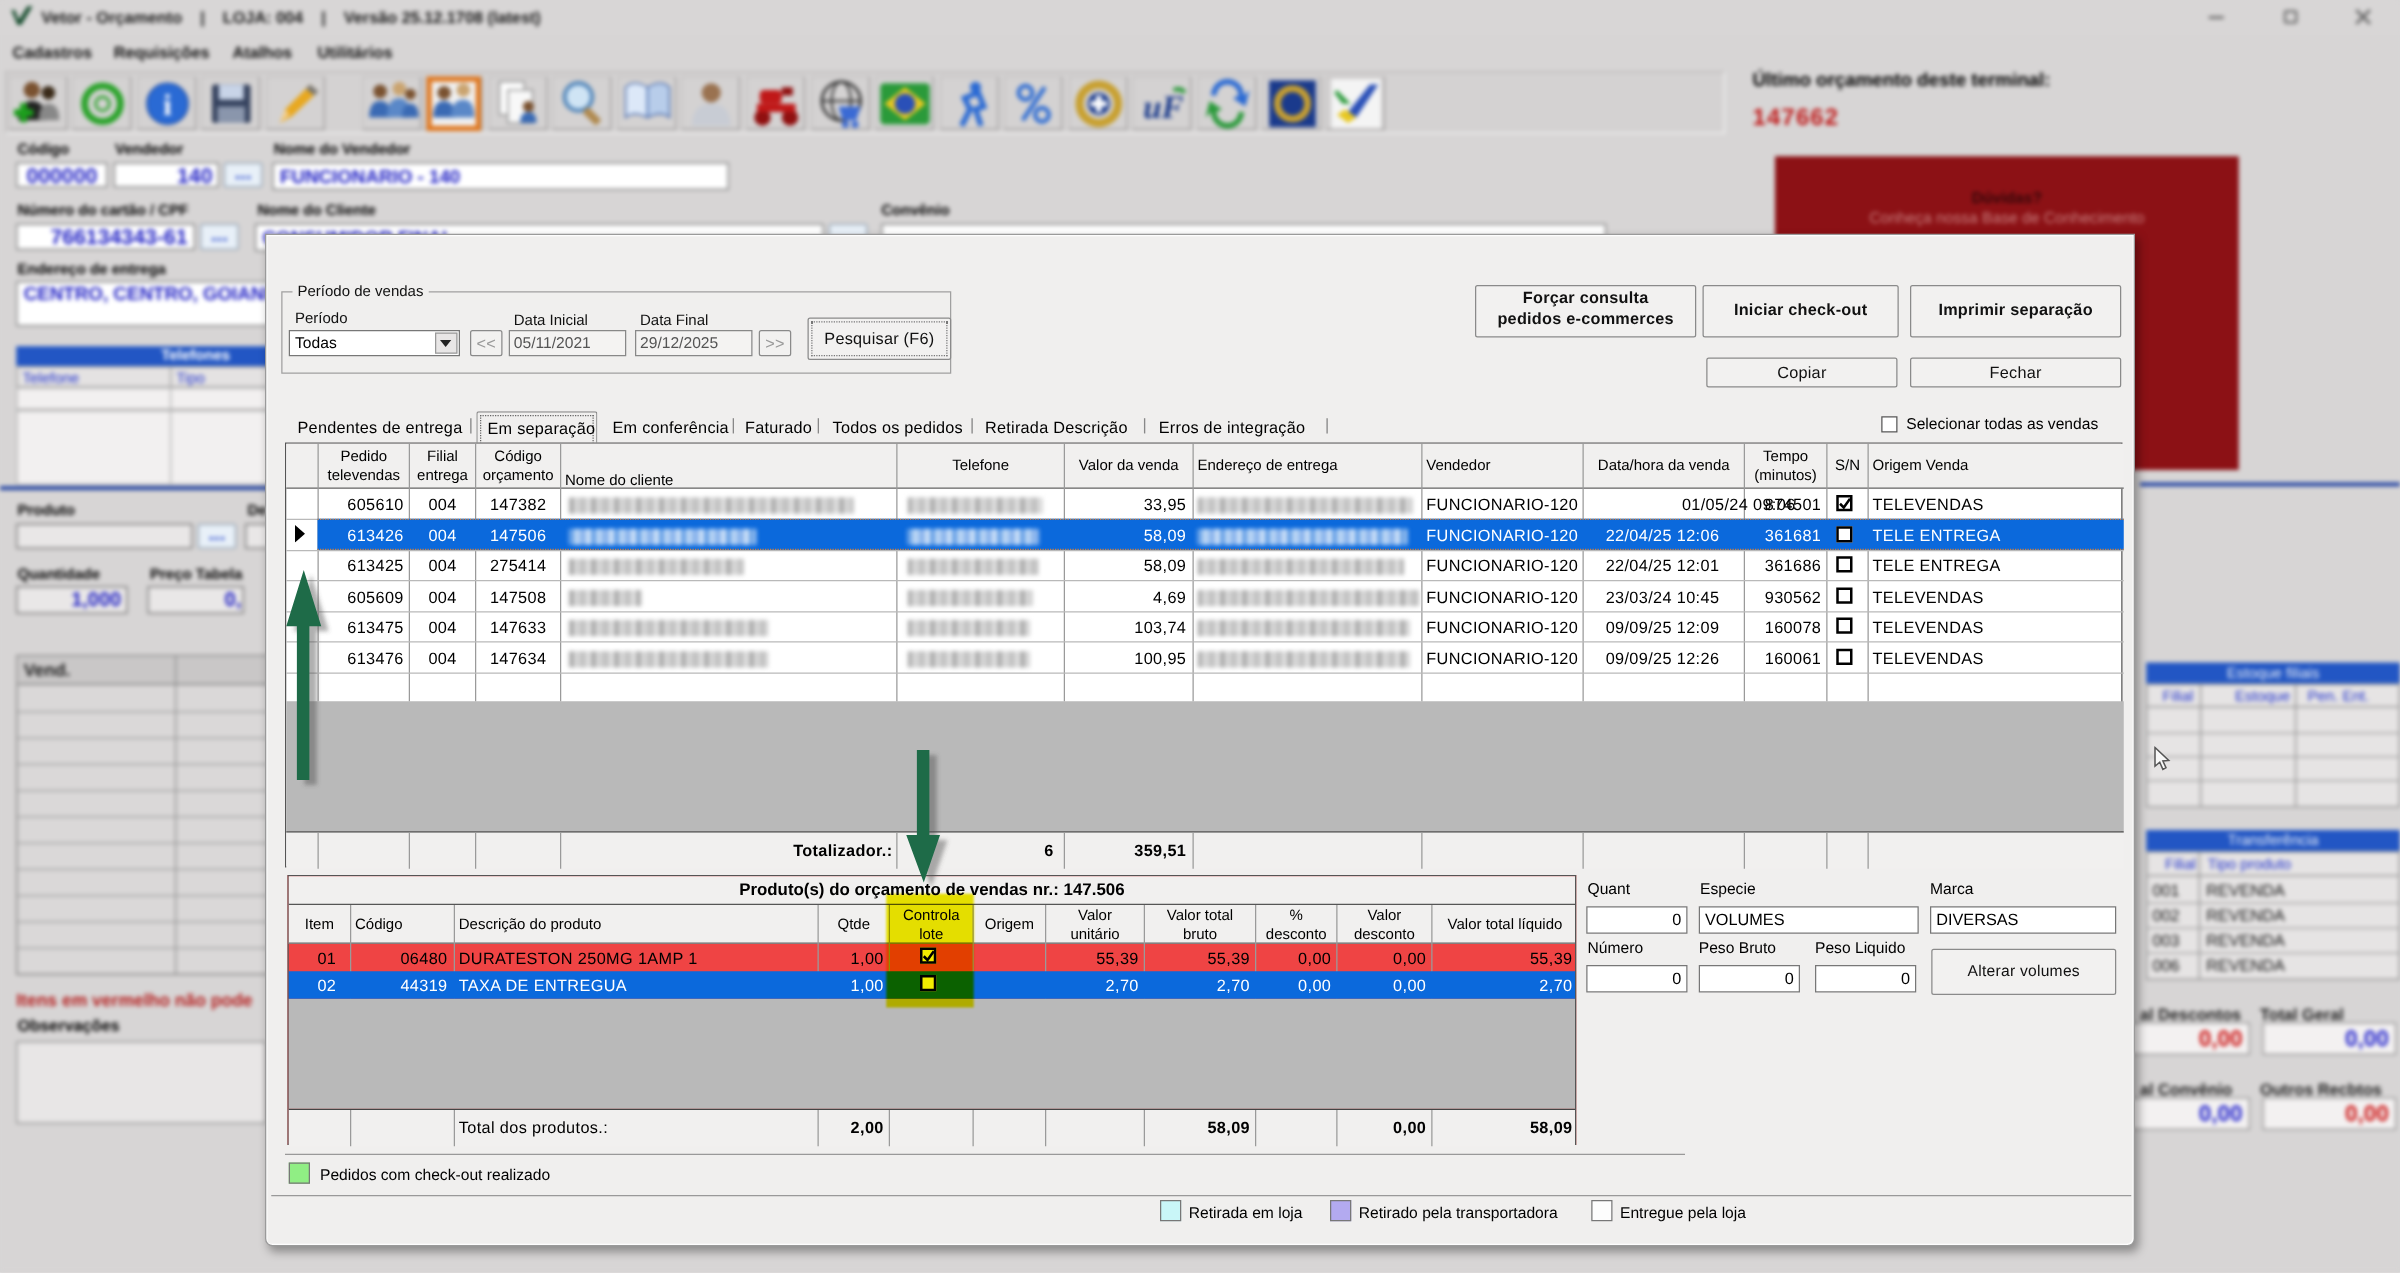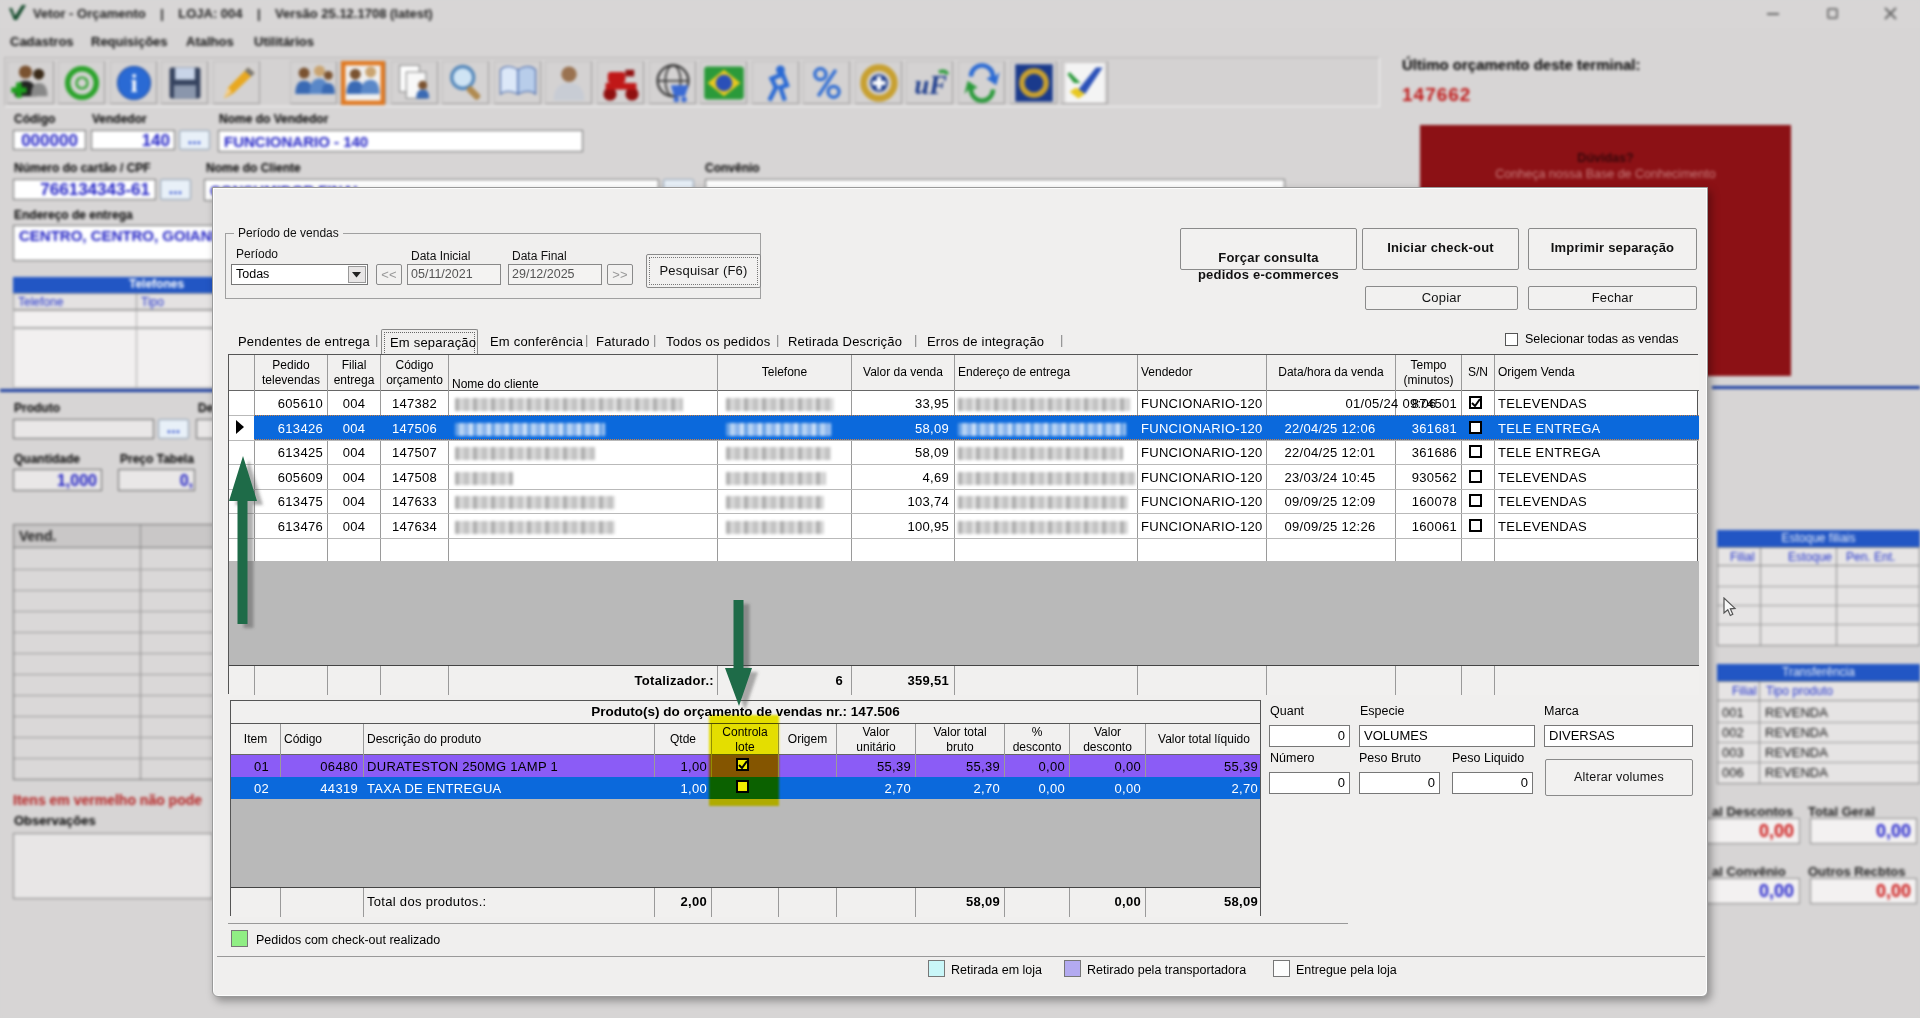--- a/index.html
+++ b/index.html
@@ -303,21 +303,21 @@
     <div class="dbtn" style="left:150px;top:30px;width:26px;height:21px;line-height:19px;color:#999;">&lt;&lt;</div>
     <span class="abs" style="left:181px;top:15px;font-size:12px;">Data Inicial</span>
     <div class="abs" style="left:181px;top:30px;width:94px;height:21px;background:#f4f3f2;border:1px solid #888;font-size:12.5px;color:#555;line-height:19px;padding-left:3px;">05/11/2021</div>
     <span class="abs" style="left:282px;top:15px;font-size:12px;">Data Final</span>
     <div class="abs" style="left:282px;top:30px;width:94px;height:21px;background:#f4f3f2;border:1px solid #888;font-size:12.5px;color:#555;line-height:19px;padding-left:3px;">29/12/2025</div>
     <div class="dbtn" style="left:381px;top:30px;width:26px;height:21px;line-height:19px;color:#999;">&gt;&gt;</div>
     <div class="dbtn" style="left:420px;top:20px;width:115px;height:34px;line-height:32px;">
       <div class="abs" style="left:2px;top:2px;right:2px;bottom:2px;border:1px dotted #777;"></div>Pesquisar (F6)</div>
   </div>
 
-  <div class="dbtn bold" style="left:967px;top:40px;width:177px;height:42px;line-height:17px;padding-top:20px;">Forçar consulta<br>pedidos e-commerces</div>
+  <div class="dbtn bold" style="left:967px;top:40px;width:177px;height:42px;line-height:17px;padding-top:0;">Forçar consulta<br>pedidos e-commerces</div>
   <div class="dbtn bold" style="left:1149px;top:40px;width:157px;height:42px;line-height:38px;">Iniciar check-out</div>
   <div class="dbtn bold" style="left:1315px;top:40px;width:169px;height:42px;line-height:38px;">Imprimir separação</div>
   <div class="dbtn" style="left:1152px;top:98px;width:153px;height:24px;line-height:22px;">Copiar</div>
   <div class="dbtn" style="left:1315px;top:98px;width:169px;height:24px;line-height:22px;">Fechar</div>
 
   <div id="tabs" style="position:absolute;left:0;top:141px;width:100%;height:26px;font-size:13px;letter-spacing:0.2px;color:#000;">
     <span class="abs" style="left:25px;top:5px;">Pendentes de entrega</span>
     <span class="abs" style="left:162px;top:3px;color:#888;">|</span>
     <div class="abs" style="left:168px;top:0px;width:97px;height:26px;background:#f0efee;border:1px solid #888;border-bottom:none;border-radius:2px 2px 0 0;">
       <div class="abs" style="left:2px;top:2px;right:2px;bottom:0;border:1px dotted #666;border-bottom:none;"></div>
@@ -416,21 +416,21 @@
       <div class="bb" style="left:497px;top:68px;width:105px;background:repeating-linear-gradient(90deg,#66a0e6 0 4px,#b8d4f4 4px 9px,#8ab4ec 9px 14px,#cfe2f8 14px 18px);"></div>
       <div class="c w" style="left:623px;top:66px;width:97px;text-align:right;">58,09</div>
       <div class="bb" style="left:729px;top:68px;width:168px;background:repeating-linear-gradient(90deg,#66a0e6 0 4px,#b8d4f4 4px 9px,#8ab4ec 9px 14px,#cfe2f8 14px 18px);"></div>
       <div class="c w" style="left:912px;top:66px;width:124px;">FUNCIONARIO-120</div>
       <div class="c w" style="left:1038px;top:66px;width:126px;text-align:center;">22/04/25 12:06</div>
       <div class="c w" style="left:1167px;top:66px;width:61px;text-align:right;">361681</div>
       <div class="c w" style="left:1269px;top:66px;width:200px;">TELE ENTREGA</div>
     <div class="snb" style="top:66px;"></div>
     <div class="c" style="left:26px;top:90px;width:68px;text-align:right;">613425</div>
       <div class="c" style="left:99px;top:90px;width:52px;text-align:center;">004</div>
-      <div class="c" style="left:152px;top:90px;width:67px;text-align:center;">147507</div>
+      <div class="c" style="left:152px;top:90px;width:67px;text-align:center;">275414</div>
       <div class="bb" style="left:226px;top:92px;width:140px;background:repeating-linear-gradient(90deg,#aeaeae 0 4px,#d6d6d6 4px 9px,#c2c2c2 9px 14px,#e0e0e0 14px 18px);"></div>
       <div class="bb" style="left:497px;top:92px;width:105px;background:repeating-linear-gradient(90deg,#aeaeae 0 4px,#d6d6d6 4px 9px,#c2c2c2 9px 14px,#e0e0e0 14px 18px);"></div>
       <div class="c" style="left:623px;top:90px;width:97px;text-align:right;">58,09</div>
       <div class="bb" style="left:729px;top:92px;width:165px;background:repeating-linear-gradient(90deg,#aeaeae 0 4px,#d6d6d6 4px 9px,#c2c2c2 9px 14px,#e0e0e0 14px 18px);"></div>
       <div class="c" style="left:912px;top:90px;width:124px;">FUNCIONARIO-120</div>
       <div class="c" style="left:1038px;top:90px;width:126px;text-align:center;">22/04/25 12:01</div>
       <div class="c" style="left:1167px;top:90px;width:61px;text-align:right;">361686</div>
       <div class="c" style="left:1269px;top:90px;width:200px;">TELE ENTREGA</div>
     <div class="snb" style="top:90px;"></div>
     <div class="c" style="left:26px;top:115px;width:68px;text-align:right;">605609</div>
@@ -468,21 +468,21 @@
       <div class="c" style="left:1038px;top:164px;width:126px;text-align:center;">09/09/25 12:26</div>
       <div class="c" style="left:1167px;top:164px;width:61px;text-align:right;">160061</div>
       <div class="c" style="left:1269px;top:164px;width:200px;">TELEVENDAS</div>
     <div class="snb" style="top:164px;"></div>
 
     <div class="c" style="left:380px;top:318px;width:105px;text-align:right;font-weight:bold;">Totalizador.:</div>
     <div class="c" style="left:489px;top:318px;width:125px;text-align:right;font-weight:bold;">6</div>
     <div class="c" style="left:623px;top:318px;width:97px;text-align:right;font-weight:bold;">359,51</div>
   </div>
 
-  <div id="prodtable" style="position:absolute;left:17px;top:512px;width:1031px;height:216px;border:1px solid #555;background:#8b5cf6;">
+  <div id="prodtable" style="position:absolute;left:17px;top:512px;width:1031px;height:216px;border:1px solid #555;background:#ef4444;">
     <div class="abs" style="left:0;top:0;width:100%;height:23px;background:#f1f0ef;border-bottom:1px solid #555;text-align:center;font-size:13.5px;font-weight:bold;line-height:21px;">Produto(s) do orçamento de vendas nr.: 147.506</div>
     <div class="abs" style="left:0;top:23px;width:100%;height:31px;background:#f1f0ef;border-bottom:1px solid #666;"></div>
     <div class="abs" style="left:0;top:98px;width:100%;height:88px;background:#b9b9b9;"></div>
     <div class="abs" style="left:0;top:186px;width:100%;height:30px;background:#f1f0ef;border-top:1px solid #444;"></div>
     <div class="ptv" style="left:49px;"></div>
       <div class="ptv" style="left:132px;"></div>
       <div class="ptv" style="left:423px;"></div>
       <div class="ptv" style="left:480px;"></div>
       <div class="ptv" style="left:547px;"></div>
       <div class="ptv" style="left:605px;"></div>

